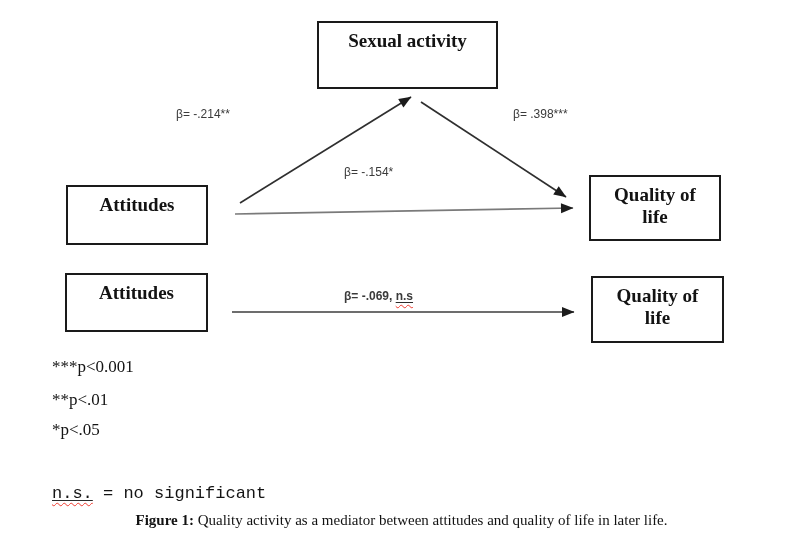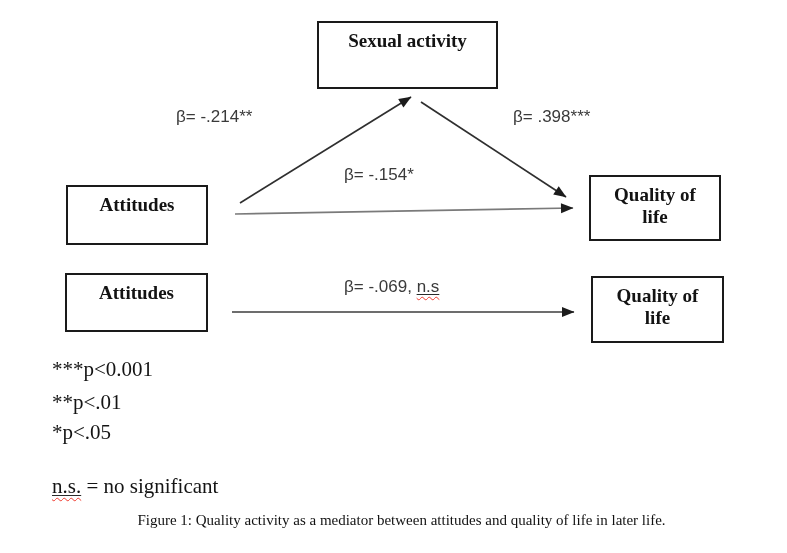--- a/index.html
+++ b/index.html
@@ -33,39 +33,39 @@
   }
   .box-mediator{left:309px;top:21px;width:181px;height:68px;}
   .box-mediator .box-label{max-width:160px;}
   .box-predictor-1{left:58px;top:185px;width:142px;height:60px;}
   .box-outcome-1{left:581px;top:175px;width:132px;height:66px;}
   .box-predictor-2{left:57px;top:273px;width:143px;height:59px;}
   .box-outcome-2{left:583px;top:276px;width:133px;height:67px;}
   .coef{
     position:absolute;
     font-family:"Liberation Sans", sans-serif;
-    font-size:17px;
+    font-size:12px;
     color:#3a3a3a;
     white-space:nowrap;
   }
   .coef-a{left:168px;top:107px;}
   .coef-b{left:505px;top:107px;}
   .coef-direct{left:336px;top:165px;text-align:right;}
-  .coef-total{left:336px;top:277px;}
+  .coef-total{left:336px;top:289px;font-weight:bold;}
   .fn{
     position:absolute;
     left:44px;
-    font-size:21px;
+    font-size:17px;
     color:#141414;
     white-space:nowrap;
   }
   .fn-1{top:357px;}
   .fn-2{top:390px;}
   .fn-3{top:420px;}
-  .fn-4{top:474px;}
+  .fn-4{top:484px;font-family:Liberation Mono, monospace;}
   .ns-wavy{
     text-decoration-line:underline;
     text-decoration-style:wavy;
     text-decoration-color:#ef3b30;
     text-decoration-thickness:1px;
     text-underline-offset:4px;
   }
   .ns-solid{
     text-decoration-line:underline;
     text-decoration-style:solid;
@@ -74,21 +74,21 @@
     text-underline-offset:2px;
   }
   .caption{
     position:absolute;
     left:0;top:512px;
     width:100%;
     text-align:center;
     font-size:15px;
     color:#121212;
   }
-  .caption b{font-weight:normal;}
+  .caption b{font-weight:bold;}
 </style>
 </head>
 <body>
 
 <div class="page">
 
   <svg class="arrows" width="787" height="553" viewBox="0 0 787 553">
     <defs>
       <marker id="ah-dark" markerUnits="userSpaceOnUse" markerWidth="14" markerHeight="11" refX="12.5" refY="5.5" orient="auto">
         <polygon points="0.5,0.5 13,5.5 0.5,10.5" fill="#1c1c1c"></polygon>

